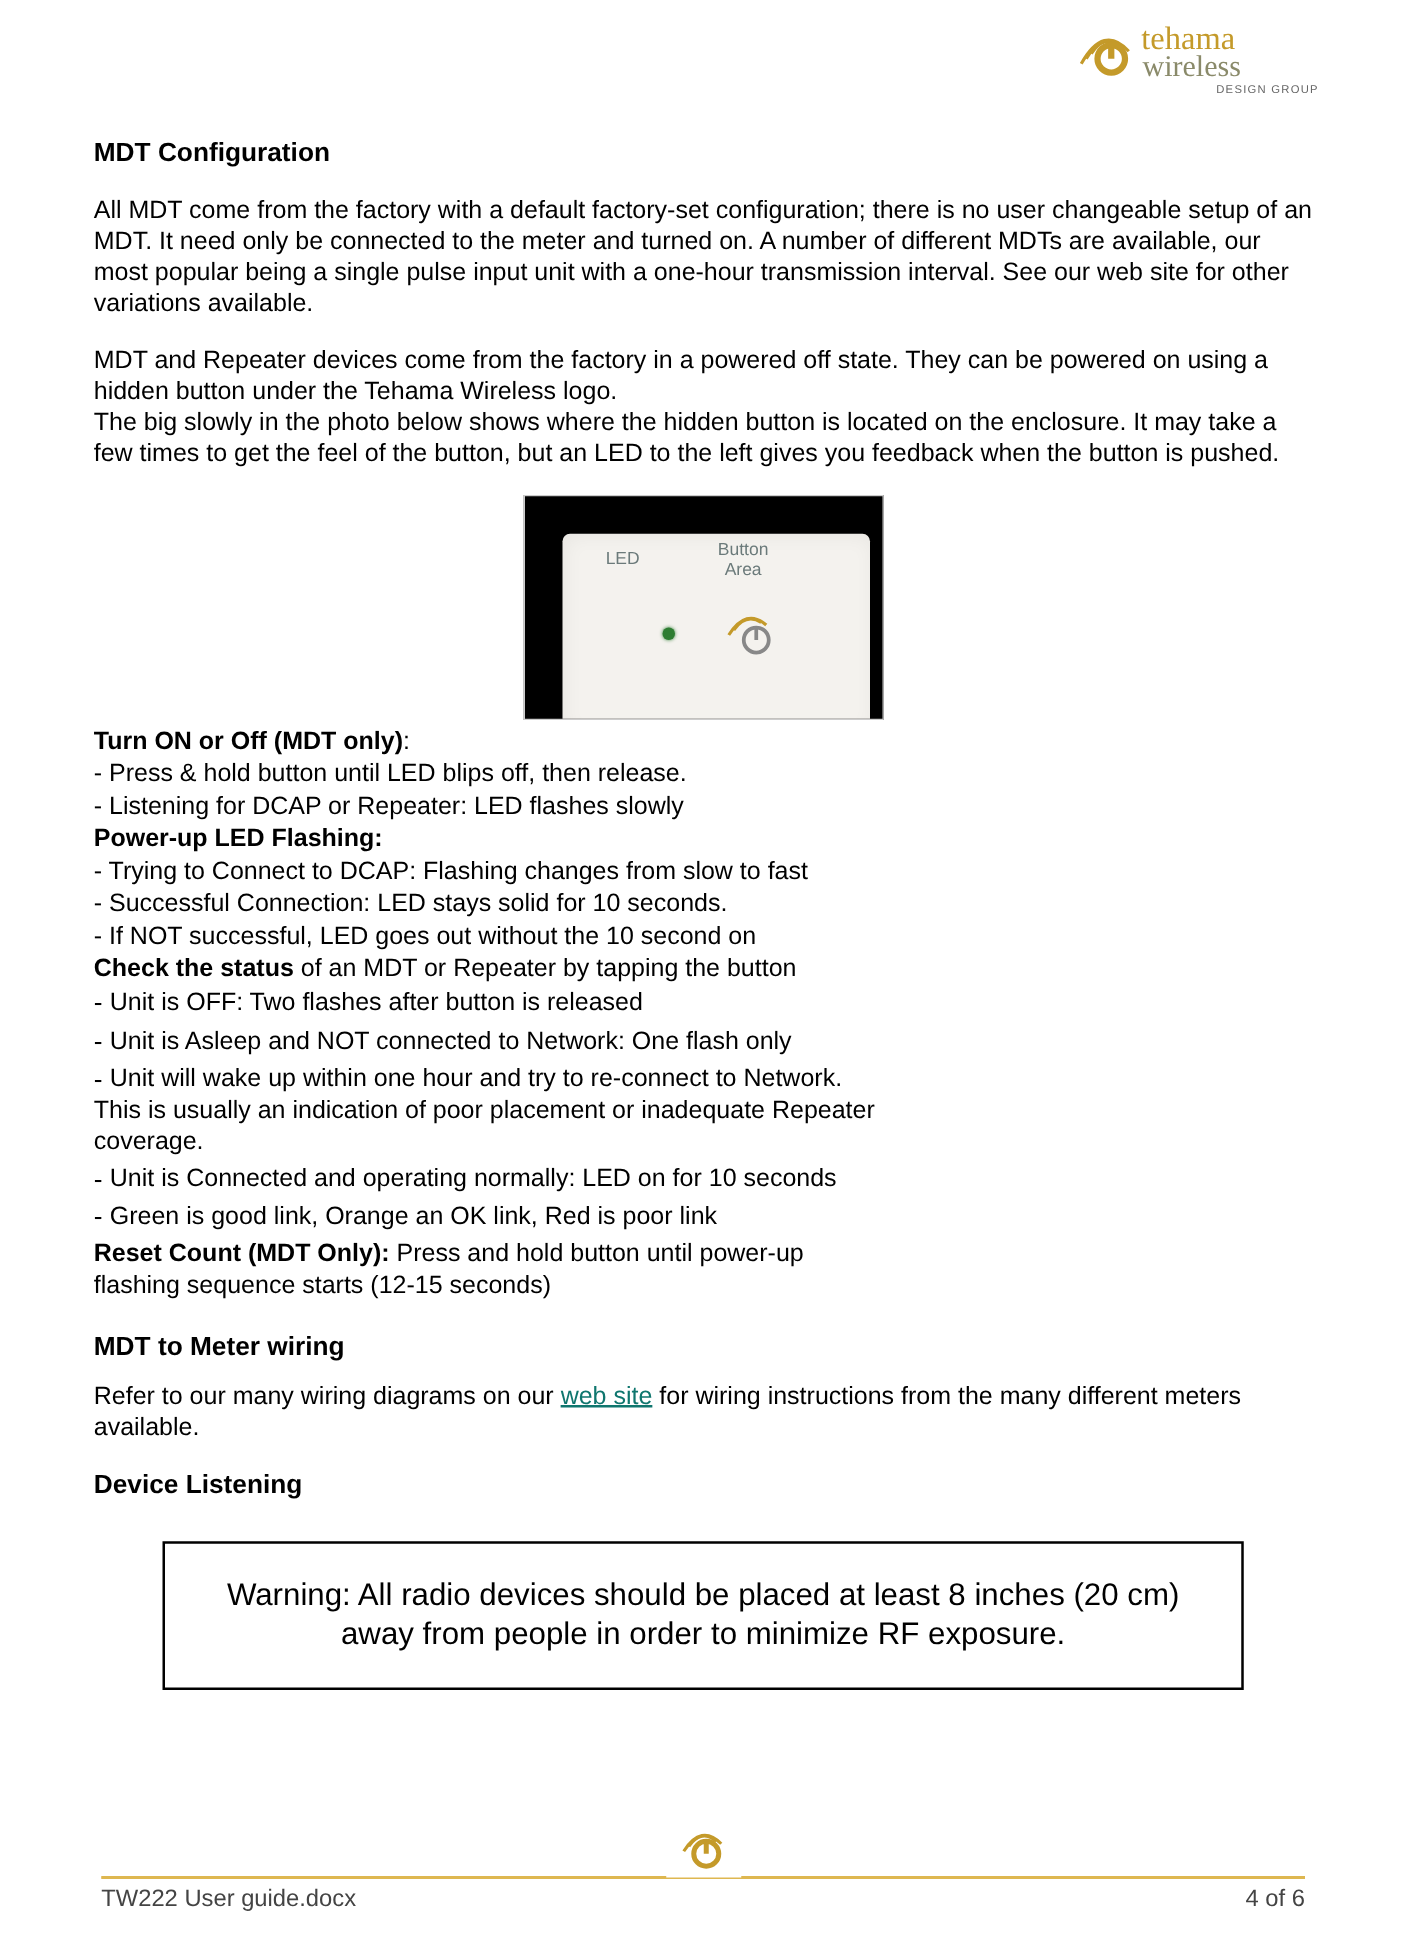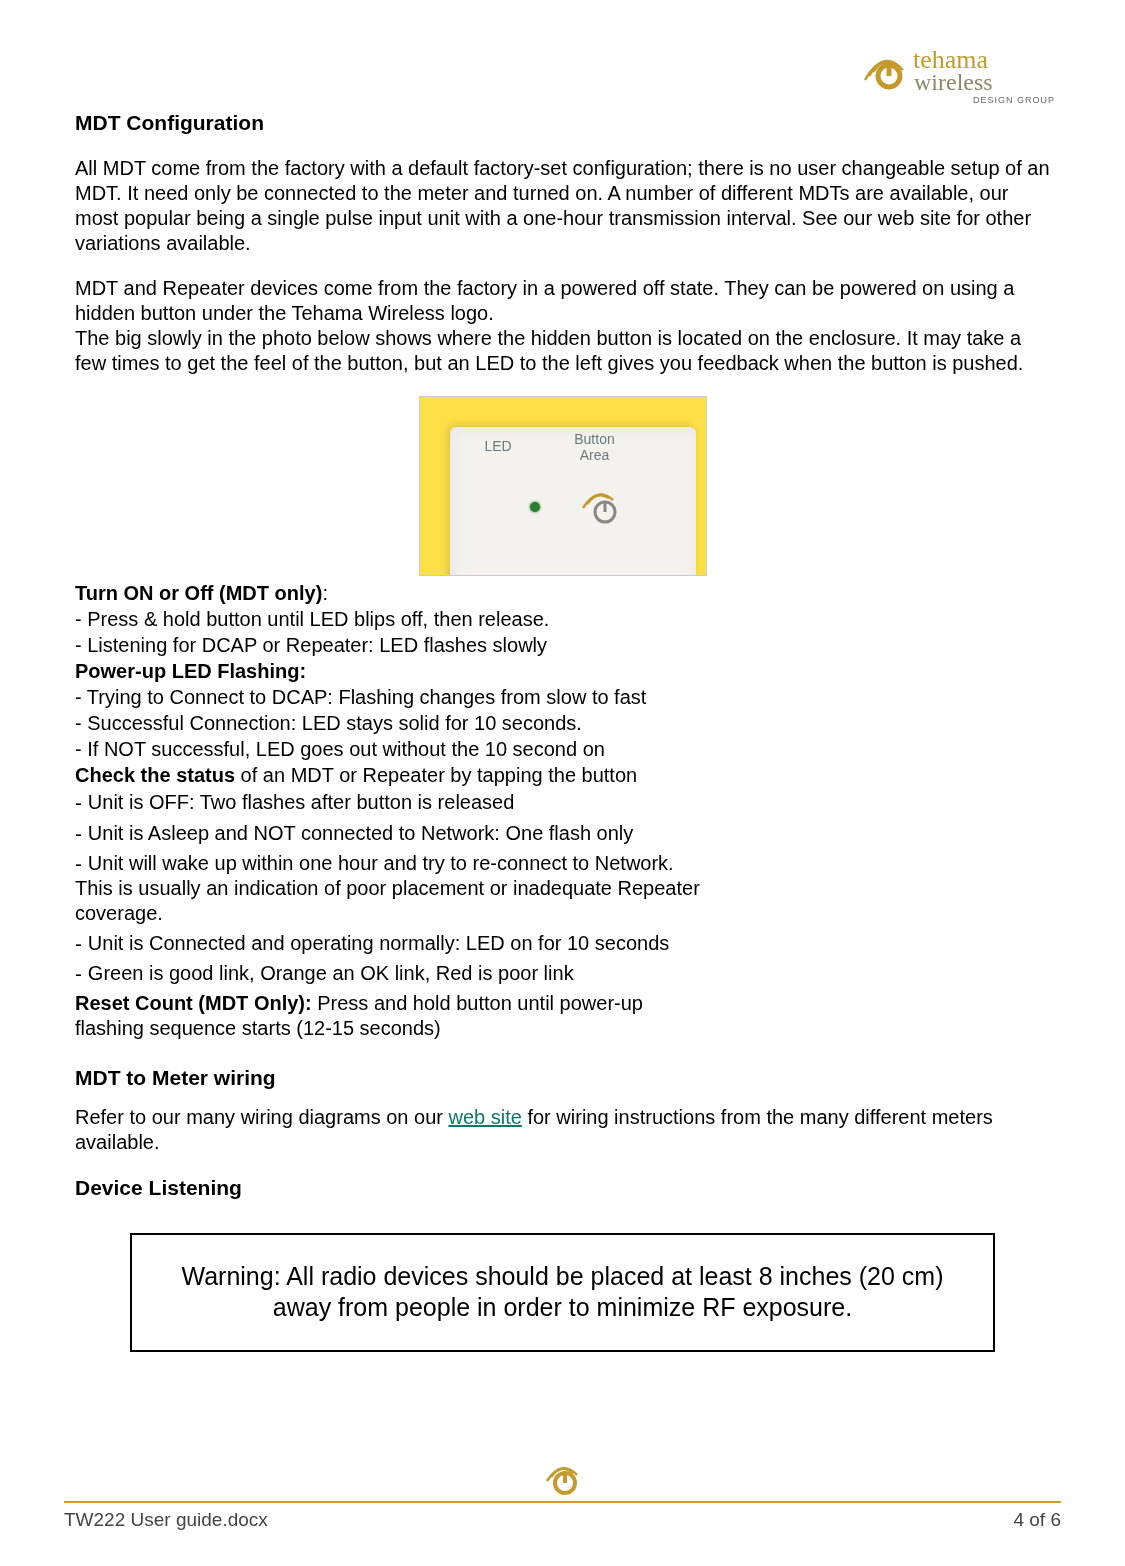--- a/index.html
+++ b/index.html
@@ -7,33 +7,33 @@
     width: 1125px;
     height: 1566px;
     background: white;
     font-family: "Trebuchet MS", Verdana, sans-serif;
     color: #000;
     position: relative;
     padding: 30px 75px 0 75px;
   }
   .header-logo {
     position: absolute;
-    top: 38px;
+    top: 9px;
     right: 60px;
     text-align: center;
   }
   .logo-svg { width: 220px; height: 70px; }
   .content { margin-top: 80px; font-size: 20px; line-height: 1.25; }
   .section-h { font-weight: bold; font-size: 21px; margin-top: 20px; margin-bottom: 20px; }
   .section-h.tight { margin-bottom: 14px; }
   .para { margin-bottom: 20px; }
   .device-photo {
     margin: 0 auto 5px auto;
     width: 288px; height: 180px;
-    background: #fde047;
+    background: #000000;
     border: 1px solid #ccc;
     position: relative;
     overflow: hidden;
   }
   .device-photo .white-box {
     position: absolute; left: 30px; top: 30px; right: 10px; bottom: -10px;
     background: #f4f2ee; border-radius: 6px;
     box-shadow: -2px -2px 8px rgba(0,0,0,0.15), inset 2px 2px 15px rgba(0,0,0,0.05);
   }
   .device-photo .led-dot {
@@ -59,21 +59,21 @@
   .warning-box {
     border: 2px solid #000;
     margin: 32px 55px 0 55px;
     padding: 26px 20px;
     text-align: center;
     font-size: 25px;
   }
   .footer {
     position: absolute;
     bottom: 35px; left: 0; right: 0;
-    padding: 0 64px;
+    padding: 0 81px;
   }
   .footer-line {
     border-top: 1px solid #d4a017;
     border-bottom: 1px solid #d4a017;
     height: 2px;
     margin-bottom: 6px;
   }
   .footer-row {
     display: flex; justify-content: space-between; align-items: center;
     color: #444; font-size: 19px; position: relative;

